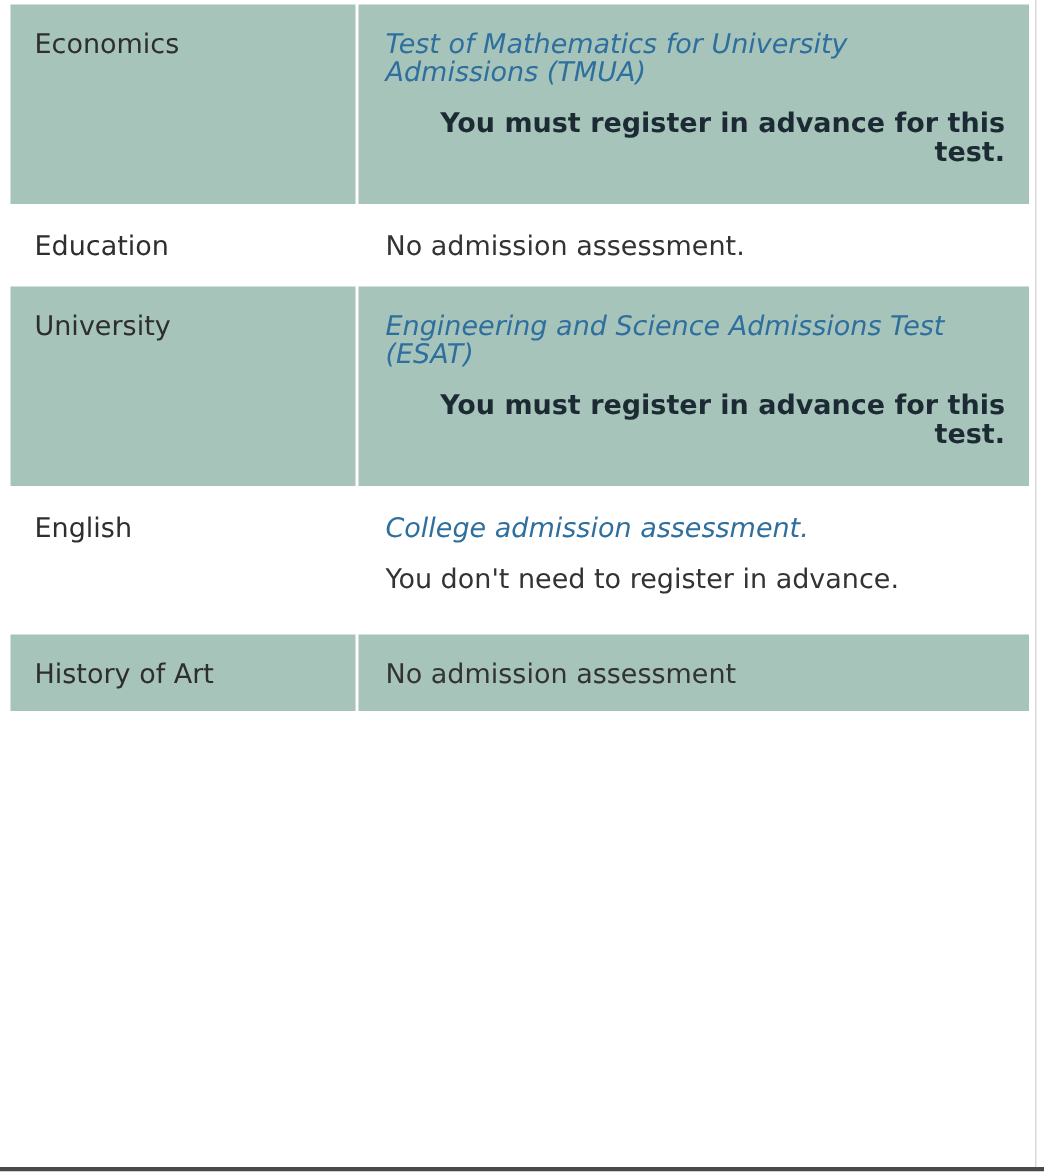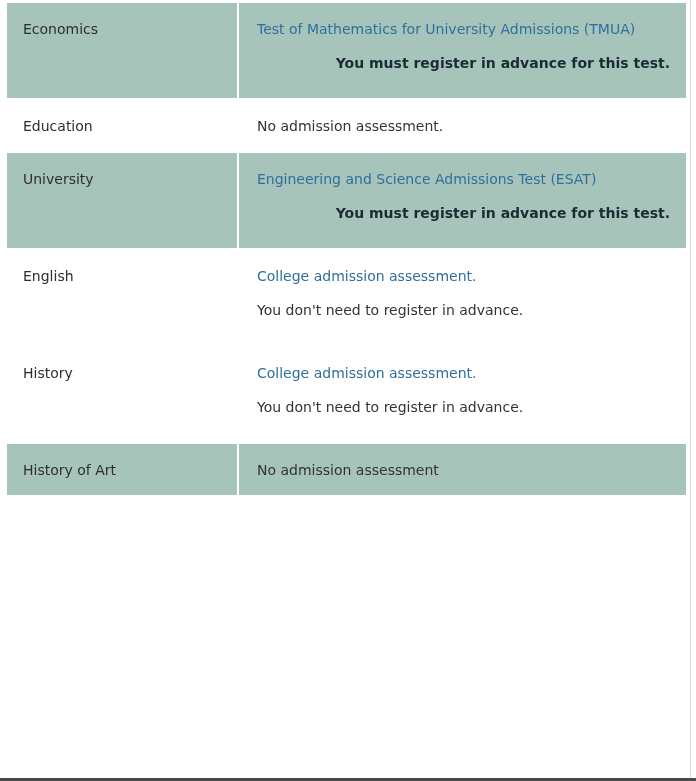--- a/index.html
+++ b/index.html
@@ -16,21 +16,21 @@
   table.assessments {
     border-collapse: separate;
     border-spacing: 2px;
     width: 683px;
     table-layout: fixed;
   }
   col.subject-col { width: 230px; }
 
   td {
     vertical-align: top;
-    font-size: 14px;
+    font-size: 18px;
     line-height: 19px;
   }
   td.subject-cell {
     padding: 17px 14px 10px 16px;
     color: var(--label_text, #2e2e2e);
   }
   td.assessment-cell {
     padding: 17px 16px 10px 18px;
     color: var(--body_text, #333333);
   }
@@ -40,20 +40,21 @@
   td p { margin: 0 0 15px 0; }
   td p.bold {
     font-weight: bold;
     color: var(--bold_text, #1c2b33);
     text-align: right;
   }
   a.assessment-link {
     color: var(--link, #2e6f9e);
     text-decoration: none;
     cursor: pointer;
+    font-style: italic;
   }
 
   .right-edge-line {
     position: absolute;
     top: 0; bottom: 0;
     left: 690px;
     width: 1px;
     background: var(--edge_line, #dadada);
   }
   .bottom-bar {
@@ -101,29 +102,20 @@
   </tr>
         <tr>
     <td class="subject-cell">
       <span>English</span>
     </td>
     <td class="assessment-cell">
             <p><a href="#" class="assessment-link">College admission assessment.</a></p>
             <p>You don't need to register in advance.</p>
           </td>
   </tr>
-        <tr>
-    <td class="subject-cell">
-      <span>History</span>
-    </td>
-    <td class="assessment-cell">
-            <p><a href="#" class="assessment-link">College admission assessment.</a></p>
-            <p>You don't need to register in advance.</p>
-          </td>
-  </tr>
         <tr class="shaded single">
     <td class="subject-cell">
       <span>History of Art</span>
     </td>
     <td class="assessment-cell">
             <p>No admission assessment</p>
           </td>
   </tr>
       </tbody>
   </table>

